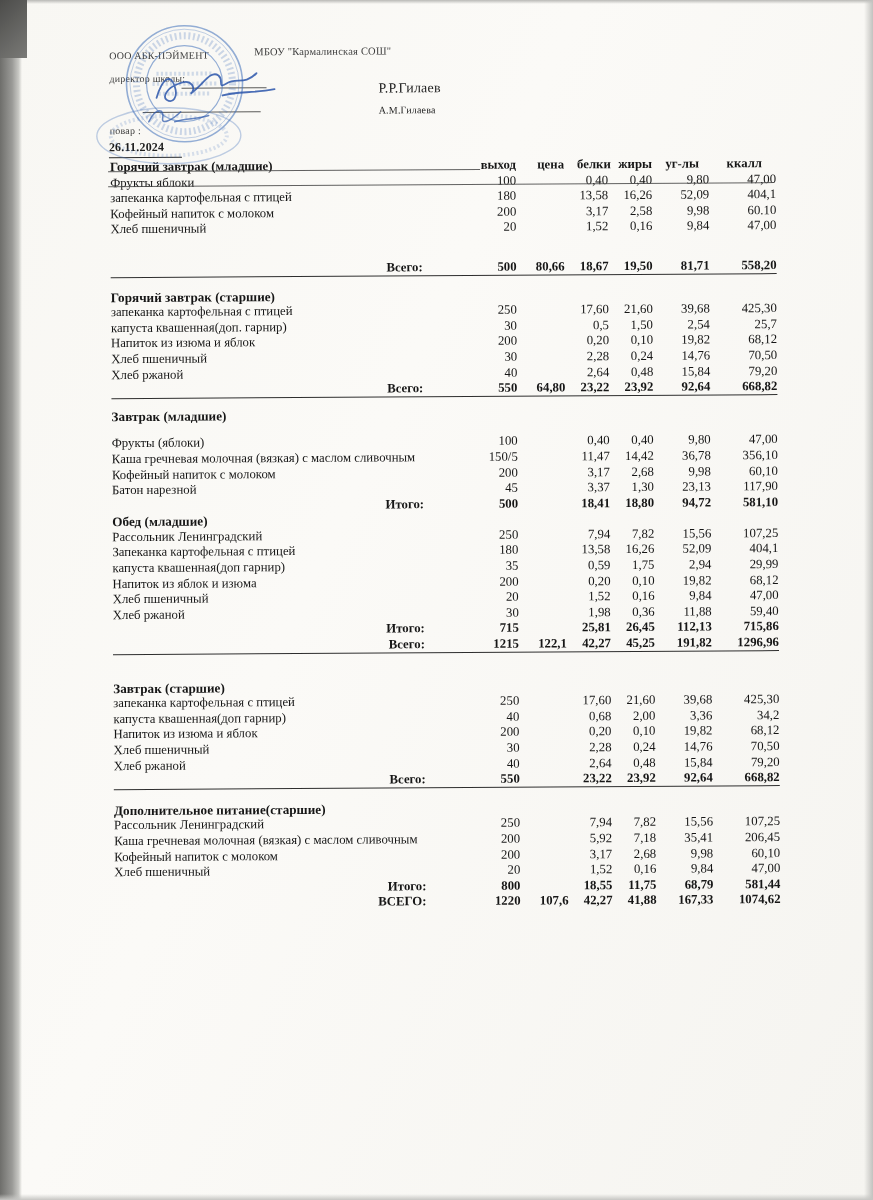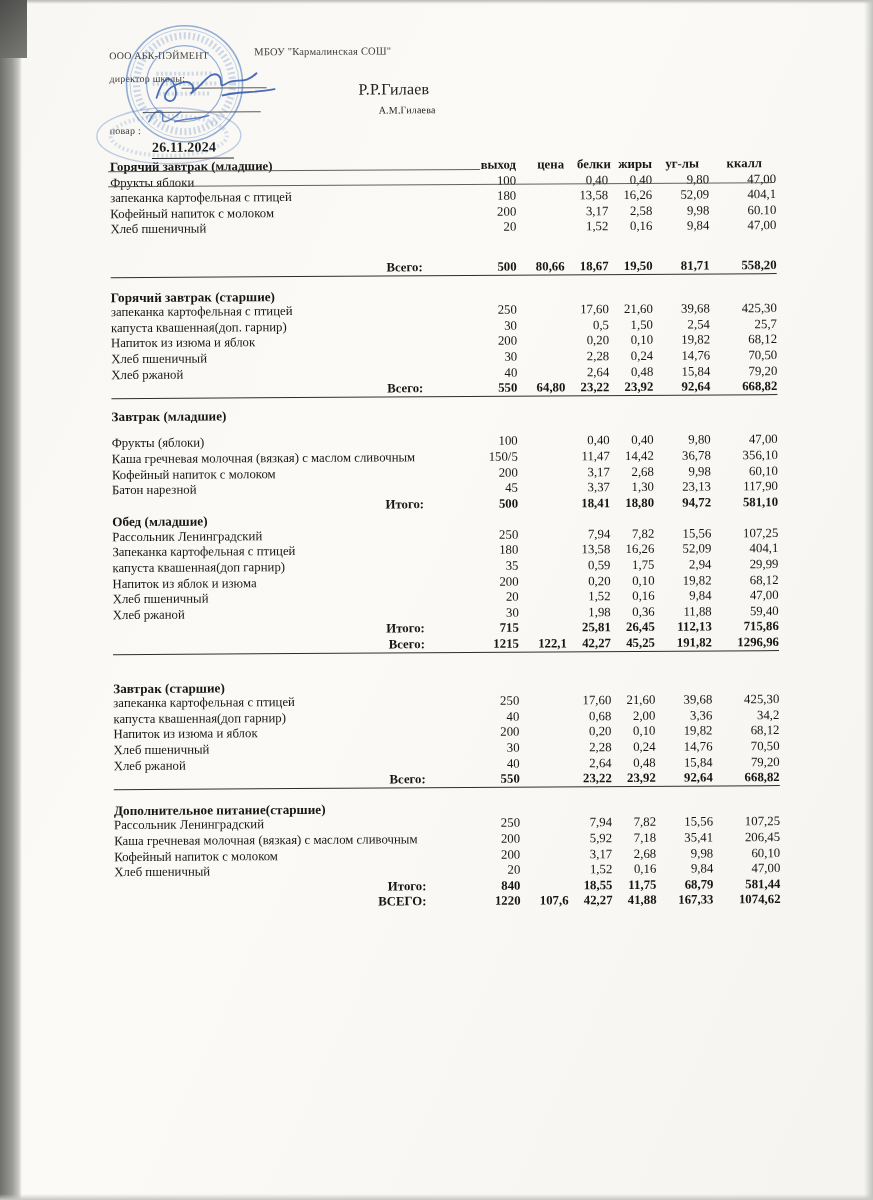--- a/index.html
+++ b/index.html
@@ -26,24 +26,24 @@
     background:linear-gradient(to top,#c6c6c3, rgba(198,198,195,0)); z-index:5;}
 
   .tilt{ position:absolute; inset:0; transform:rotate(-0.35deg); transform-origin:120px 0; }
 
   
   .hdr-text{ position:absolute; font-size:10px; color:#3c3c3c; letter-spacing:.2px; white-space:nowrap; }
   #org-left   { left:95px;  top:50px;text-align:center; }
   #org-right  { left:240px; top:47px; font-size:10.5px; }
   #role-dir   { left:95px;  top:73px; }
   #role-cook  { left:95px;  top:97px;margin-top:28px; }
-  #name-dir   { left:344px; top:82px;  font-size:16px; color:#222; }
+  #name-dir   { left:364px; top:82px;  font-size:14px; color:#222; }
   #name-cook  { left:364px; top:106px; font-size:10px; color:#222; }
-  #doc-date   { left:94px; top:140px; font-size:14px; font-weight:bold; color:#1d1d1d;
-                border-bottom:1.3px solid #2a2a2a; padding:0 18px 2px 0;margin-left:43px;}
+  #doc-date   { left:94px; top:140px; font-size:12px; font-weight:bold; color:#1d1d1d;
+                border-bottom:1.3px solid #2a2a2a; padding:0 18px 2px 0;}
   .sig-line{ position:absolute; height:1px; background:#5a5a58; }
   #sig-line-1{ left:167px; top:88px;  width:85px; }
   #sig-line-2{ left:128px; top:112px; width:118px; }
 
   
   .stamp{ position:absolute; z-index:3; }
   #stamp-main{ left:84px; top:18px; }
   #stamp-frag{ left:76px; top:104px; }
   #signature-svg{ left:138px; top:60px; z-index:4; }
   #cook-mark-svg{ left:130px; top:100px; z-index:4; }
@@ -435,21 +435,21 @@
           <div class="name">Хлеб пшеничный</div>
           <div class="cell v">20</div>
           <div class="cell c"></div>
           <div class="cell b">1,52</div>
           <div class="cell zh">0,16</div>
           <div class="cell u">9,84</div>
           <div class="cell k">47,00</div>
         </div>
         <div class="row total">
           <div class="name">Итого:</div>
-          <div class="cell v">840</div>
+          <div class="cell v">800</div>
           <div class="cell c"></div>
           <div class="cell b">18,55</div>
           <div class="cell zh">11,75</div>
           <div class="cell u">68,79</div>
           <div class="cell k">581,44</div>
         </div>
         <div class="row total">
           <div class="name">ВСЕГО:</div>
           <div class="cell v">1220</div>
           <div class="cell c">107,6</div>

